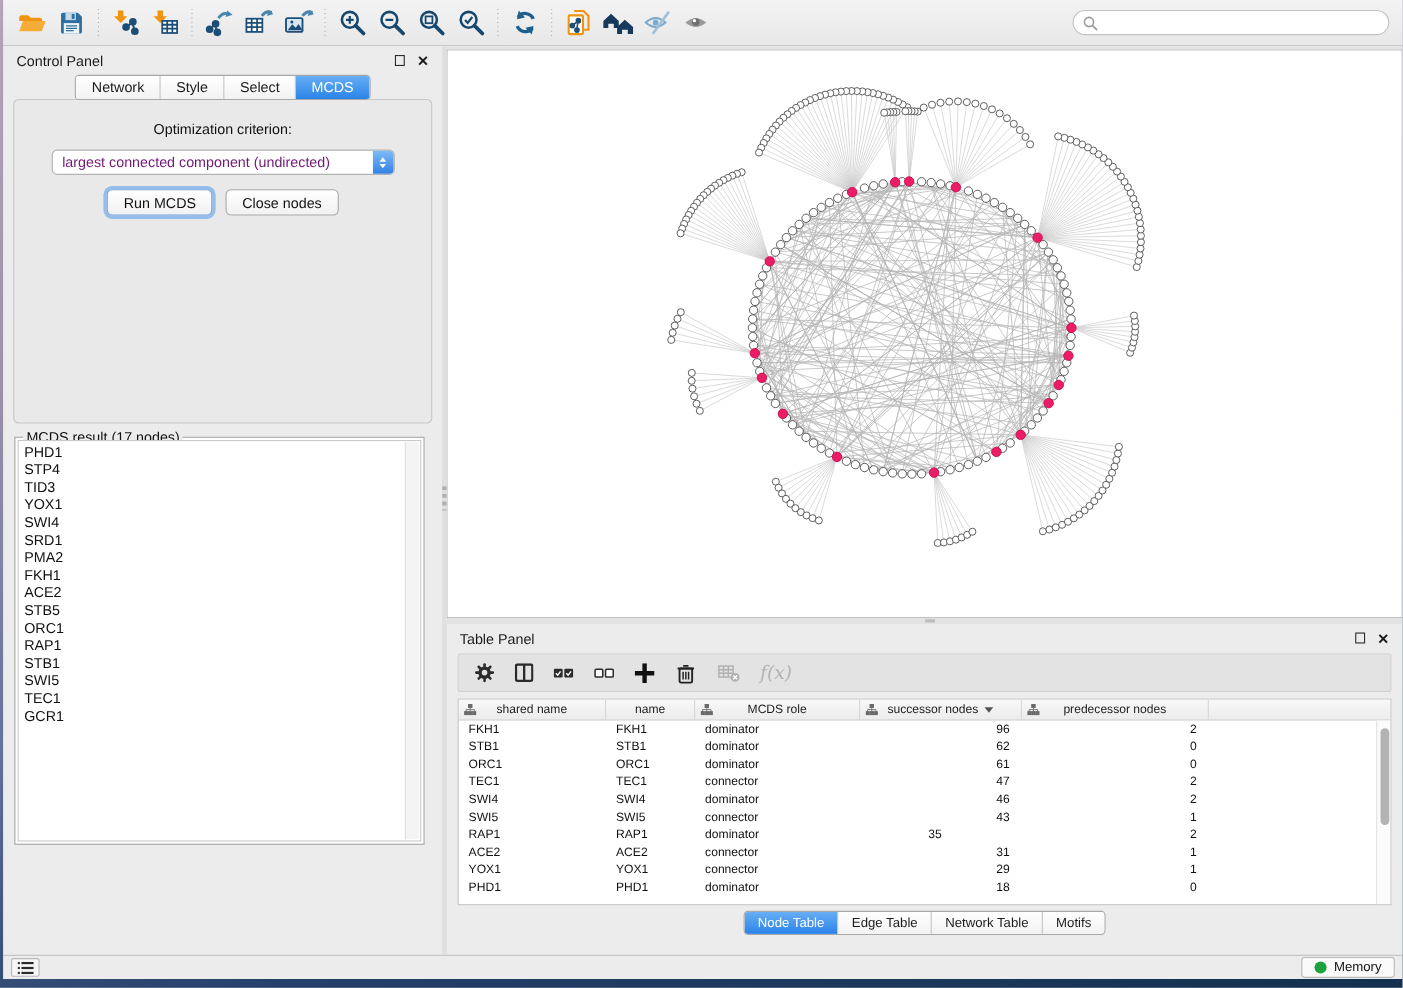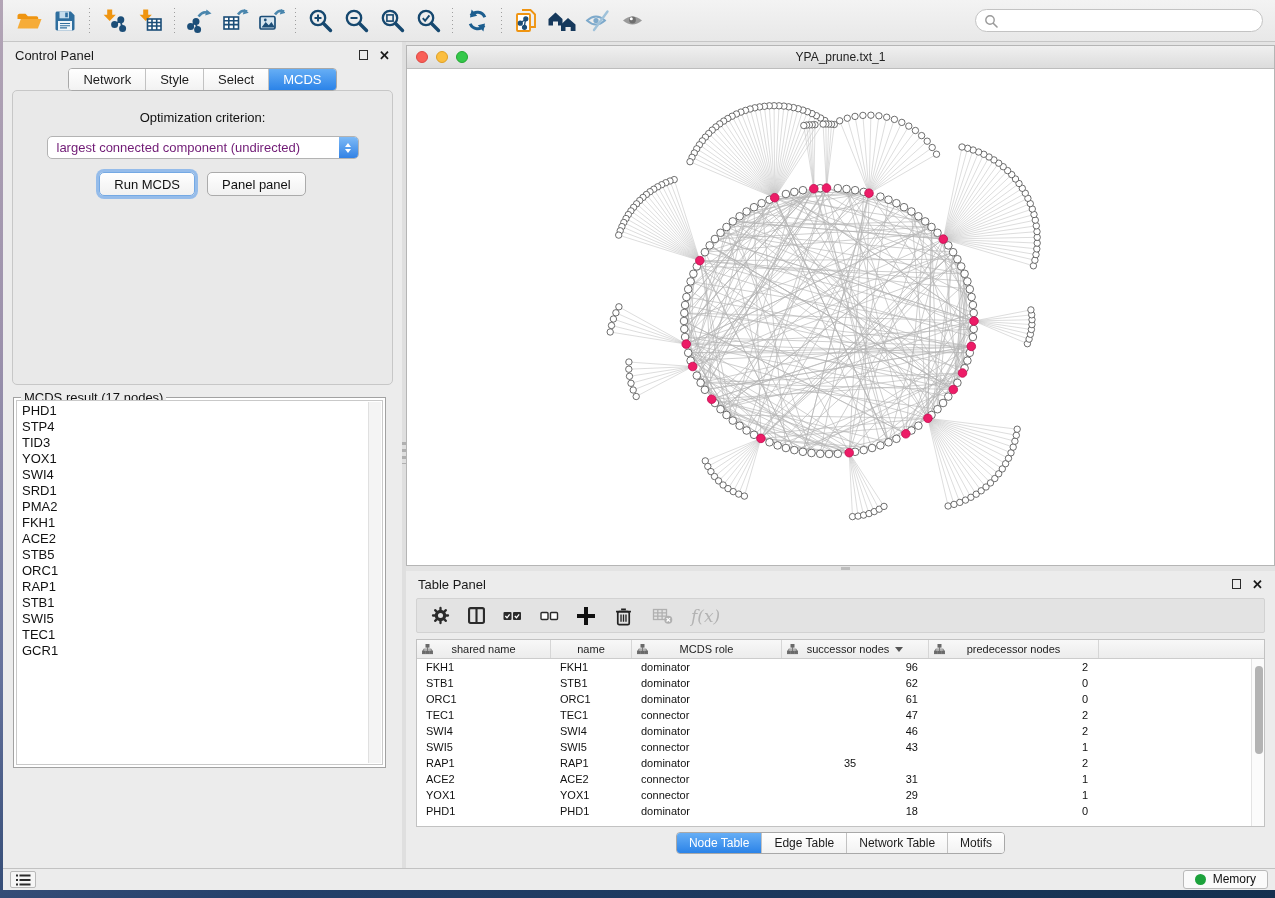--- a/index.html
+++ b/index.html
@@ -290,21 +290,21 @@
         <div class="opt-label">Optimization criterion:</div>
         <div class="select">
           <span class="val">largest connected component (undirected)</span>
           <span class="step">
             <span class="chev-up"></span>
               <span class="chev-dn"></span>
           </span>
         </div>
         <div class="btn-row">
           <button class="btn focused">Run MCDS</button>
-          <button class="btn">Panel panel</button>
+          <button class="btn">Close nodes</button>
         </div>
       </div>
       <div class="mcds-box">
         <span class="mcds-legend">MCDS result (17 nodes)</span>
         <div class="mcds-list">
           <div class="mcds-track"></div>
         <div class="mcds-item">PHD1</div>
             <div class="mcds-item">STP4</div>
             <div class="mcds-item">TID3</div>
             <div class="mcds-item">YOX1</div>
@@ -323,28 +323,20 @@
           </div>
       </div>
     </div>
 
     <div class="vsplit">
         <div class="grip"></div>
       </div>
 
     <div class="rightcol">
       <div class="netwin">
-        <div class="net-title">
-          <span class="ttl">YPA_prune.txt_1</span>
-          <span class="lights">
-            <span class="light red"></span>
-            <span class="light yellow"></span>
-            <span class="light green"></span>
-          </span>
-        </div>
         <div class="netcanvas">
           <svg id="graph-svg" width="867" height="492" viewBox="0 0 867 492">
               <g fill="none">
                 <line x1="406.8" y1="119.7" x2="277.3" y2="244.0" stroke="#b5b5b5" stroke-width="0.65"></line>
                 <line x1="406.8" y1="119.7" x2="277.3" y2="260.0" stroke="#b5b5b5" stroke-width="0.65"></line>
                 <line x1="406.8" y1="119.7" x2="297.9" y2="320.8" stroke="#b5b5b5" stroke-width="0.65"></line>
                 <line x1="406.8" y1="119.7" x2="293.6" y2="313.8" stroke="#b5b5b5" stroke-width="0.65"></line>
                 <line x1="406.8" y1="119.7" x2="489.4" y2="369.8" stroke="#b5b5b5" stroke-width="0.65"></line>
                 <line x1="406.8" y1="119.7" x2="277.3" y2="260.0" stroke="#b5b5b5" stroke-width="0.65"></line>
                 <line x1="406.8" y1="119.7" x2="554.2" y2="197.4" stroke="#b5b5b5" stroke-width="0.65"></line>

